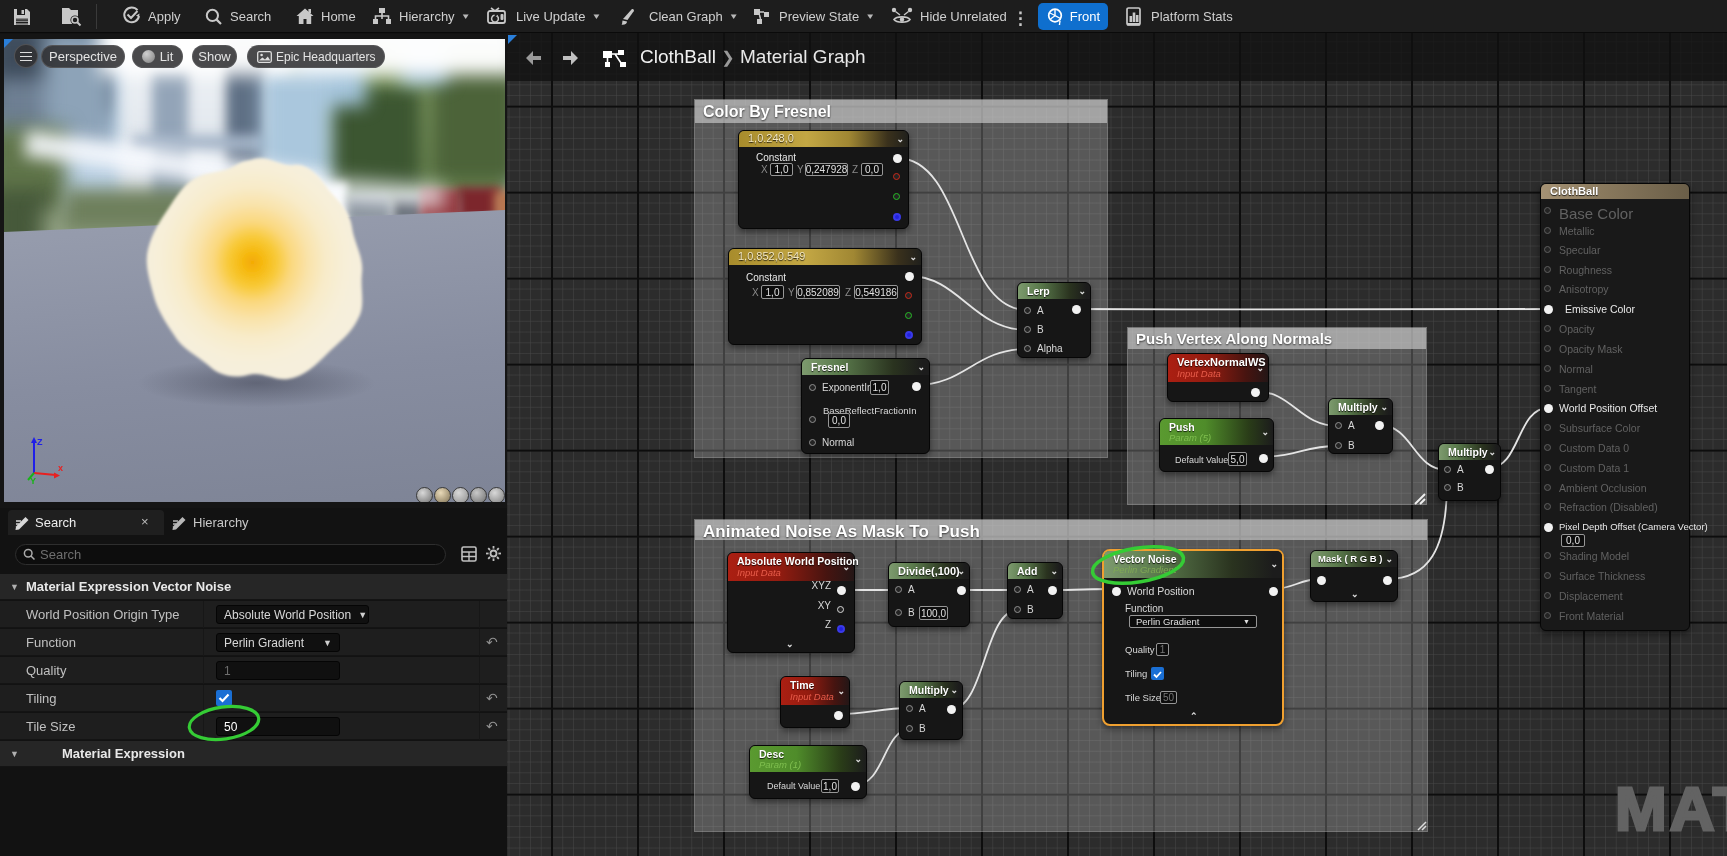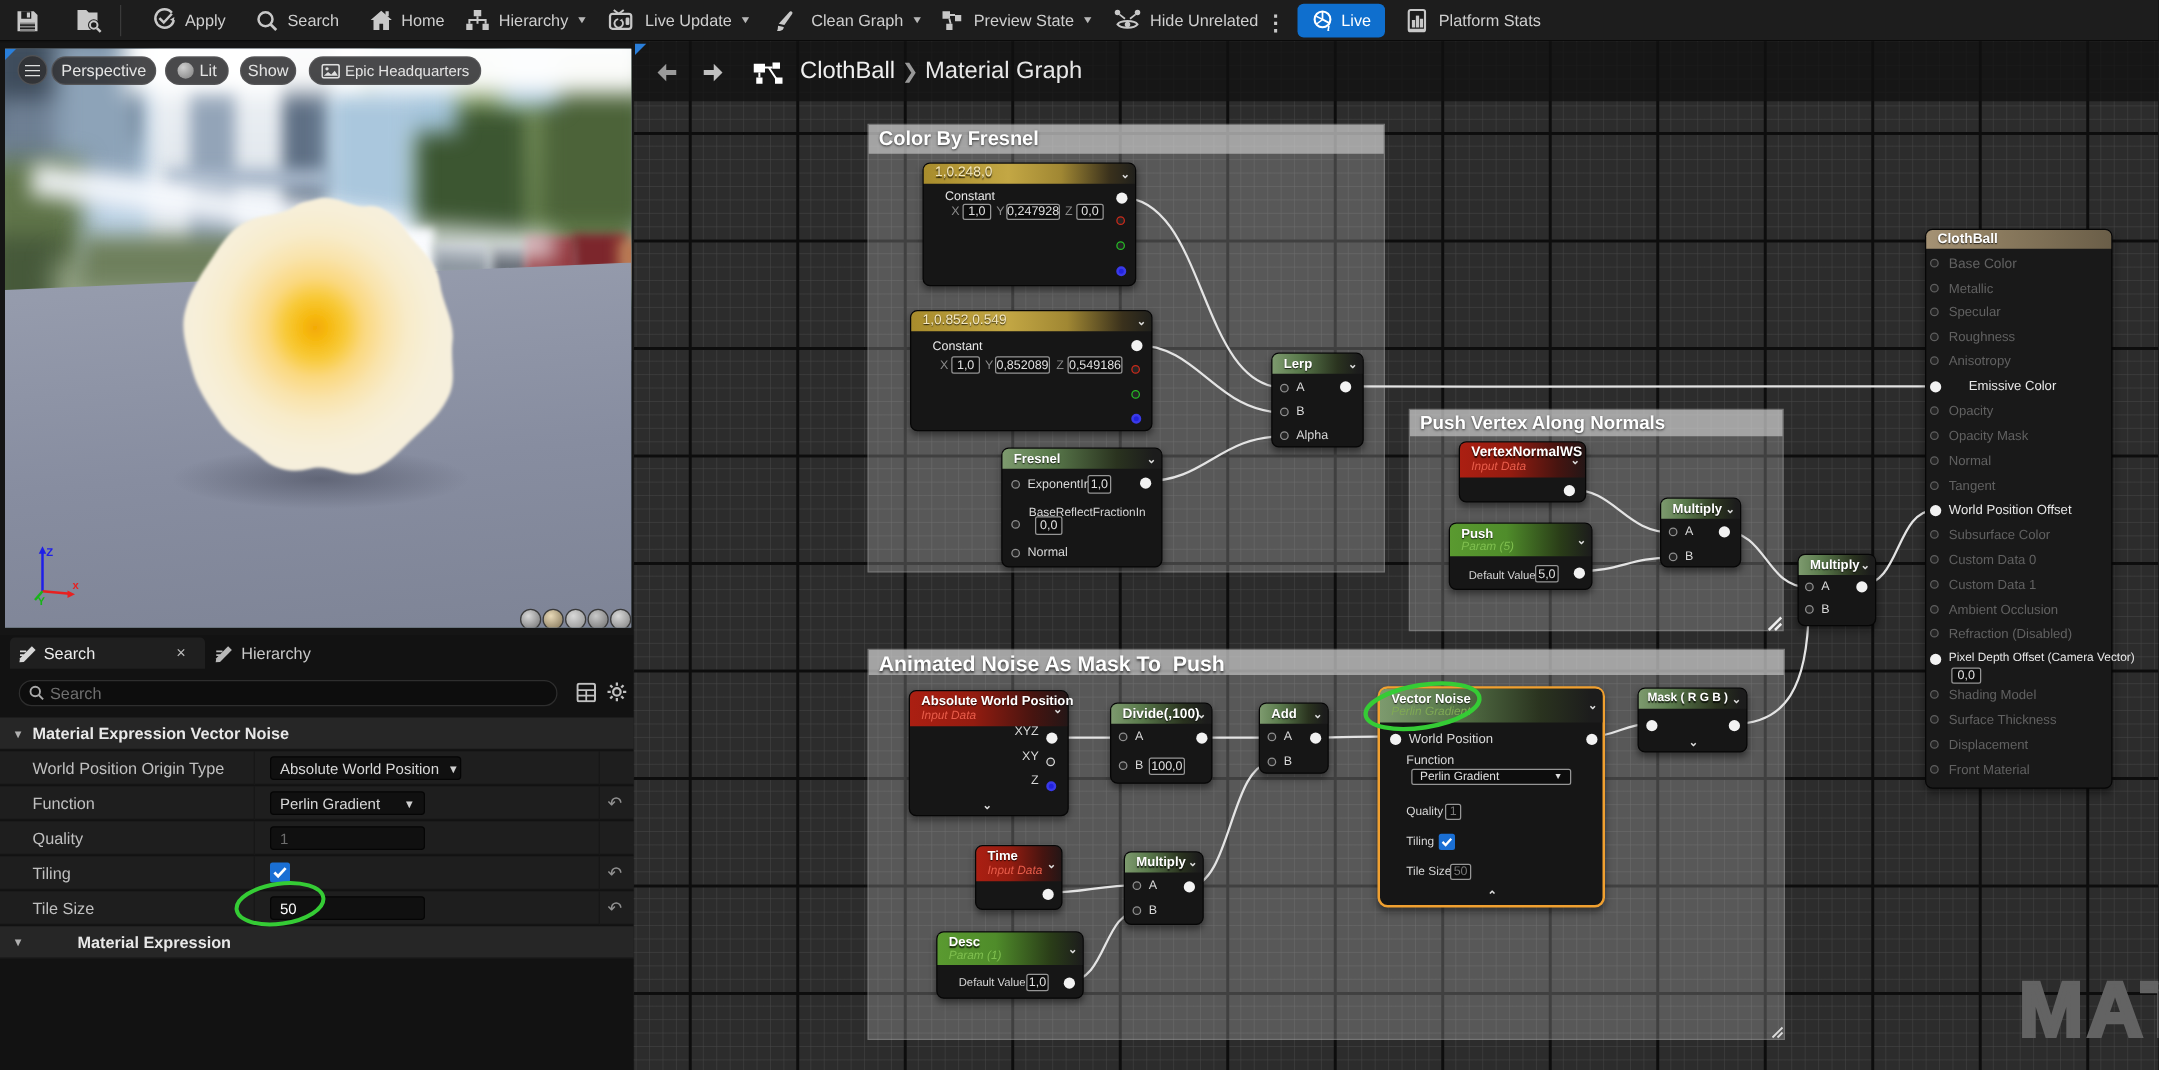--- a/index.html
+++ b/index.html
@@ -159,21 +159,21 @@
         <span>Hide Unrelated</span>
       </div>
     <div class="abs" style="left:1012px;top:8px;color:#c8c8c8;font-size:17px;font-weight:bold;">⋮</div>
     <div id="statsbtn">
         <svg width="19" height="19" viewBox="0 0 19 19">
           <circle cx="9" cy="8.5" r="6.3" fill="none" stroke="#fff" stroke-width="1.7"></circle>
           <path d="M9 2.2v6.3l5.5 3" fill="none" stroke="#fff" stroke-width="1.4"></path>
           <path d="M4 6l5 2.5M9 8.7L4.5 12" fill="none" stroke="#fff" stroke-width="1.2"></path>
           <text x="12.5" y="17.5" font-size="9" font-weight="bold" fill="#fff" font-family="Liberation Serif,serif" font-style="italic">i</text>
         </svg>
-        <span>Live</span>
+        <span>Front</span>
       </div>
     <div class="tbtn" style="left:1124px">
         <svg width="21" height="22" viewBox="0 0 21 22">
           <rect x="3" y="2" width="13" height="17" rx="1.5" fill="none" stroke="#c8c8c8" stroke-width="1.7"></rect>
           <rect x="5.5" y="10" width="2.6" height="6" fill="#c8c8c8"></rect>
           <rect x="8.7" y="6.5" width="2.6" height="9.5" fill="#c8c8c8"></rect>
           <rect x="11.9" y="9" width="2.6" height="7" fill="#c8c8c8"></rect>
           <rect x="3" y="17" width="13" height="2.5" fill="#c8c8c8"></rect>
         </svg>
         <span>Platform Stats</span>
@@ -504,31 +504,31 @@
           <div class="plabel" style="left:18px;top:20px;">A</div>
         <div class="pin out" style="left:46px;top:21px;"></div>
         <div class="pin in" style="left:5px;top:40px;"></div>
           <div class="plabel" style="left:18px;top:38px;">B</div>
       </div>
 
       <div class="node" style="left:1033px;top:150px;width:150px;height:448px;background:#191919;">
         <div class="nhead h-tan" style="height:15px;"></div>
         <div class="ntitle" style="top:1px;font-size:11px;">ClothBall</div>
         <div class="pin in dim" style="left:3px;top:23.0px;"></div>
-          <div class="plabel dim" style="left:18px;top:21.0px;font-size:11px;">Base Color</div>
+          <div class="plabel dim" style="left:18px;top:21.0px;font-size:15px;">Base Color</div>
         <div class="pin in dim" style="left:3px;top:42.5px;"></div>
           <div class="plabel dim" style="left:18px;top:40.5px;font-size:10.5px;">Metallic</div>
         <div class="pin in dim" style="left:3px;top:61.5px;"></div>
           <div class="plabel dim" style="left:18px;top:59.5px;font-size:10.5px;">Specular</div>
         <div class="pin in dim" style="left:3px;top:81.5px;"></div>
           <div class="plabel dim" style="left:18px;top:79.5px;font-size:10.5px;">Roughness</div>
         <div class="pin in dim" style="left:3px;top:101.0px;"></div>
           <div class="plabel dim" style="left:18px;top:99.0px;font-size:10.5px;">Anisotropy</div>
         <div class="pin out" style="left:3px;top:121.0px;"></div>
-          <div class="plabel" style="left:34px;top:119.0px;font-size:10.5px;color:#e8e8e8;">Emissive Color</div>
+          <div class="plabel" style="left:24px;top:119.0px;font-size:10.5px;color:#e8e8e8;">Emissive Color</div>
         <div class="pin in dim" style="left:3px;top:140.5px;"></div>
           <div class="plabel dim" style="left:18px;top:138.5px;font-size:10.5px;">Opacity</div>
         <div class="pin in dim" style="left:3px;top:160.5px;"></div>
           <div class="plabel dim" style="left:18px;top:158.5px;font-size:10.5px;">Opacity Mask</div>
         <div class="pin in dim" style="left:3px;top:180.5px;"></div>
           <div class="plabel dim" style="left:18px;top:178.5px;font-size:10.5px;">Normal</div>
         <div class="pin in dim" style="left:3px;top:200.5px;"></div>
           <div class="plabel dim" style="left:18px;top:198.5px;font-size:10.5px;">Tangent</div>
         <div class="pin out" style="left:3px;top:220.0px;"></div>
           <div class="plabel" style="left:18px;top:218.0px;font-size:10.5px;color:#e8e8e8;">World Position Offset</div>

